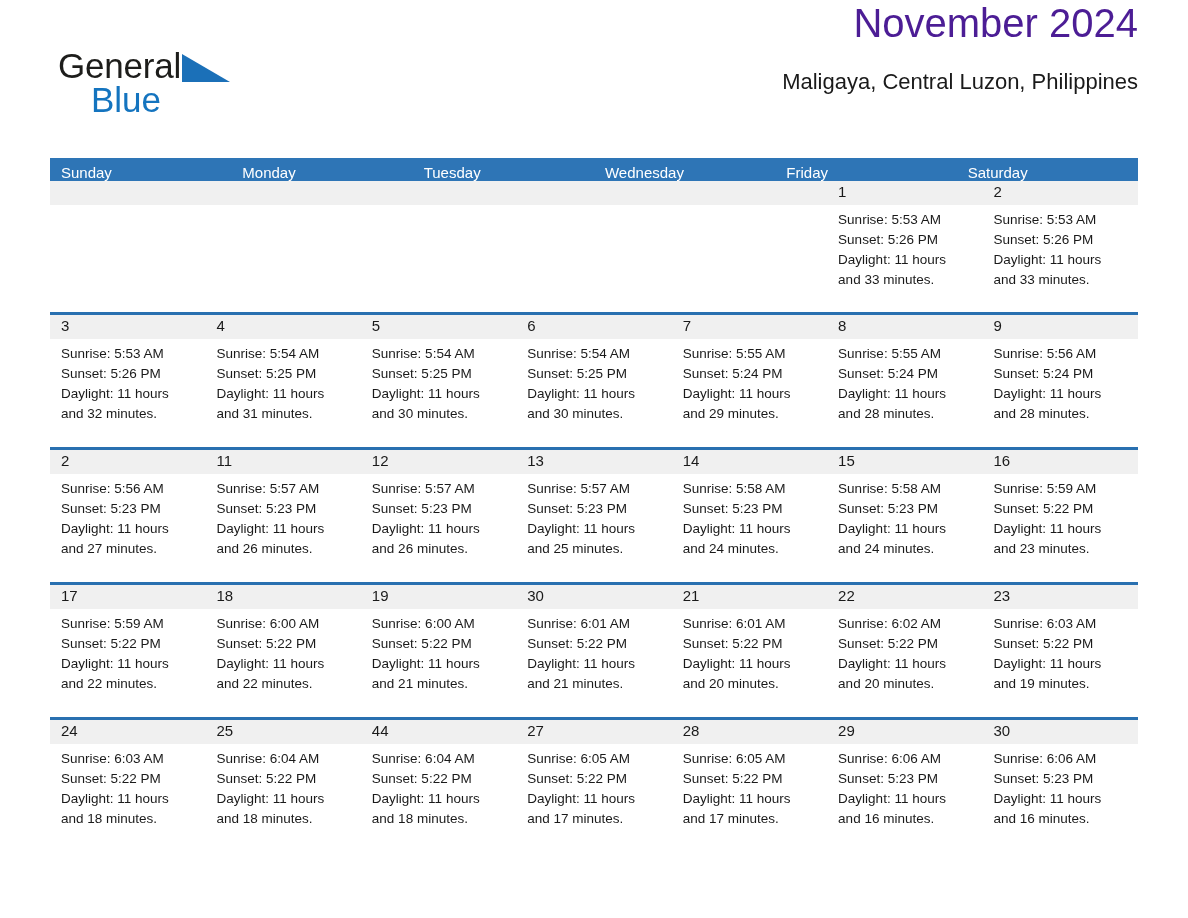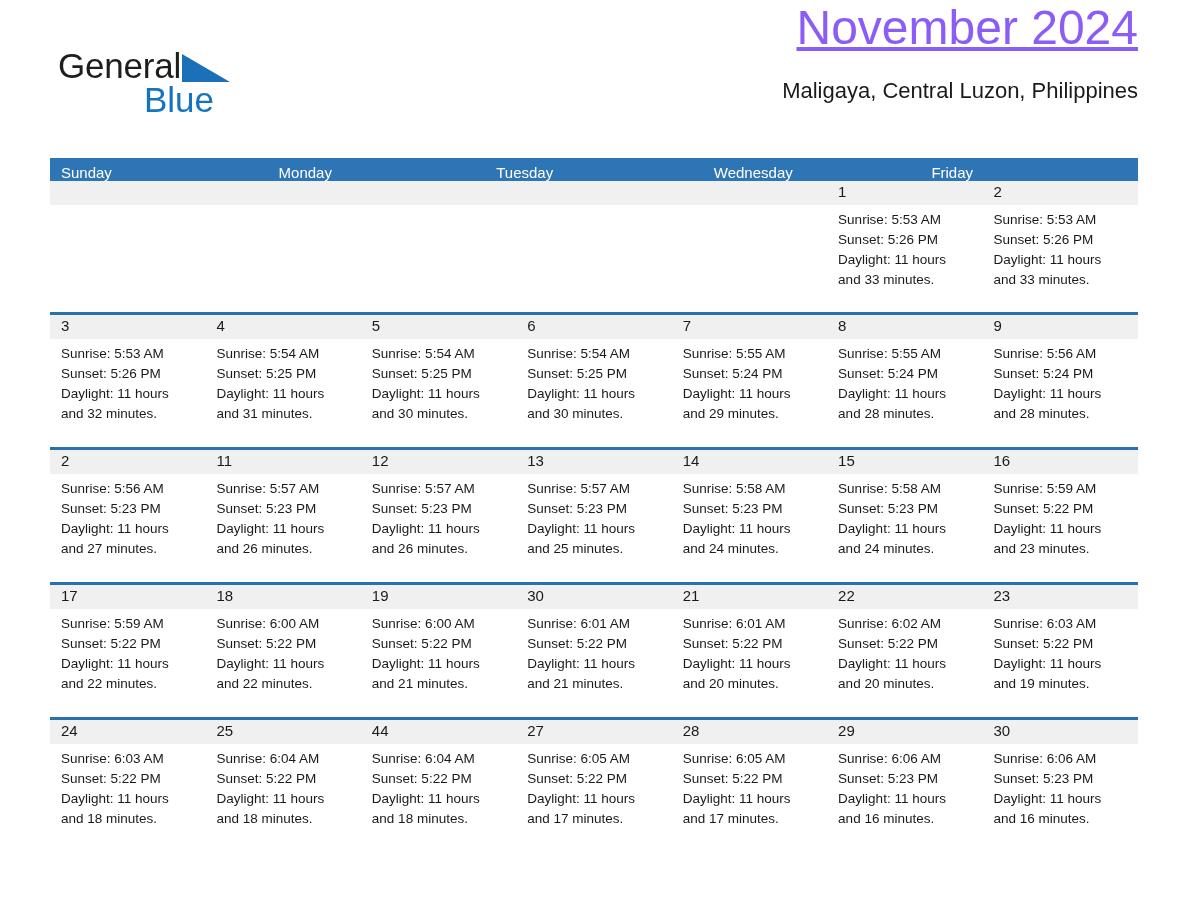--- a/index.html
+++ b/index.html
@@ -49,36 +49,35 @@
     vertical-align: top;
     margin-left: 1px;
     margin-top: 4px;
   }
   .brand-row2 {
     display: block;
     font-size: 35px;
     color: #1474bf;
     font-weight: 400;
     margin-top: -2px;
-    margin-left: 86px;
+    margin-left: 33px;
     height: 38px;
   }
   .title-wrap {
     position: absolute;
     right: 0;
     top: 0;
     text-align: right;
   }
   .month-title {
-    font-size: 48px;
+    font-size: 40px;
     font-weight: 400;
-    color: #8b5cf6;
+    color: #4c1d95;
     line-height: 1.15;
     white-space: nowrap;
-    text-decoration: underline;
   }
   .location {
     font-size: 22px;
     font-weight: 400;
     color: #1a1a1a;
     margin-top: 24px;
     line-height: 1.1;
     white-space: nowrap;
   }
 
@@ -167,20 +166,21 @@
     </div>
   </div>
 
   <div class="calendar">
     <div class="weekday-row" id="weekday-row">
         <div class="weekday">Sunday</div>
         <div class="weekday">Monday</div>
         <div class="weekday">Tuesday</div>
         <div class="weekday">Wednesday</div>
         <div class="weekday">Friday</div>
+        <div class="weekday">Saturday</div>
       </div>
     <div id="weeks-container">
         <div class="week first">
           <div class="week-sep"></div>
           <div class="week-band"></div>
           <div class="days">
             <div class="day empty">
               <div class="day-num"></div>
               <div class="day-info"></div>
             </div>

